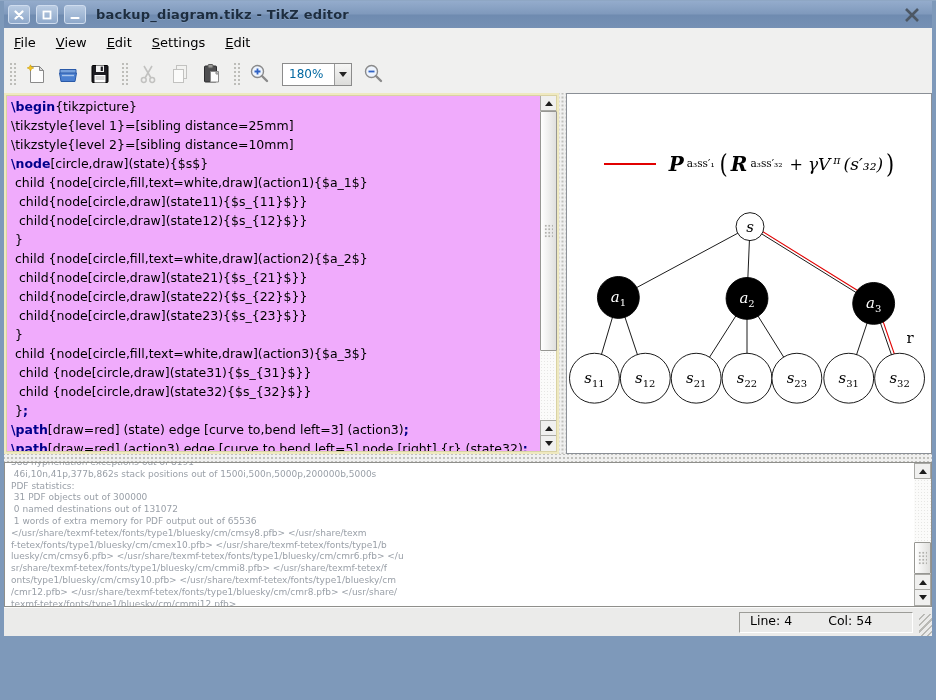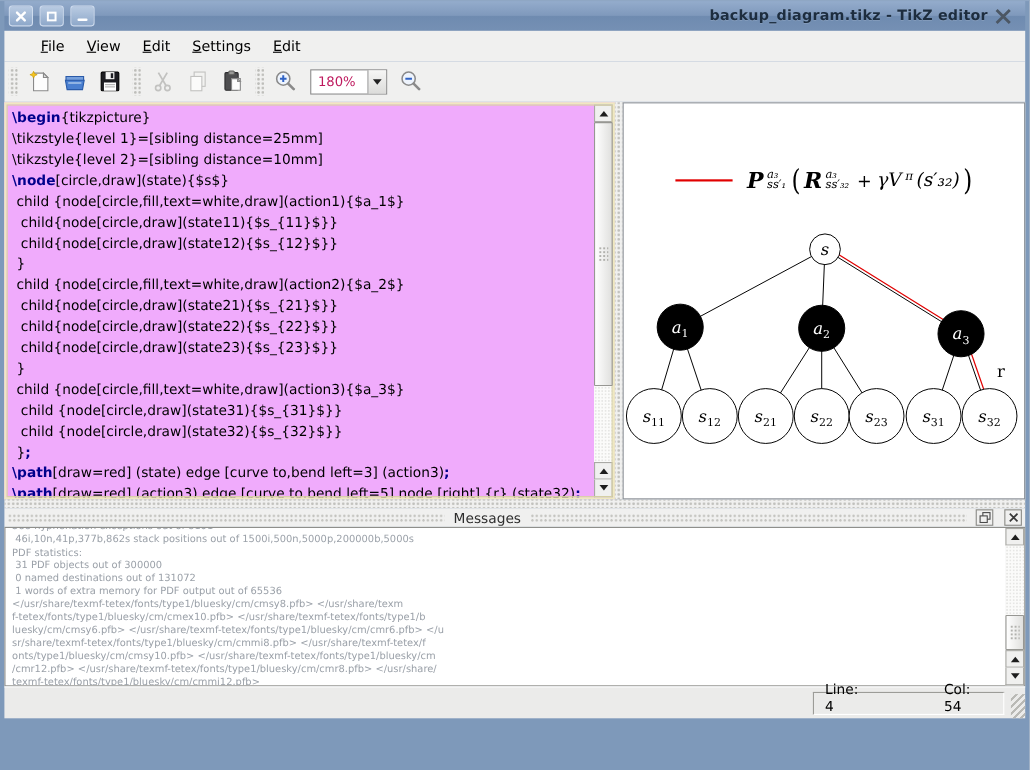--- a/index.html
+++ b/index.html
@@ -8,36 +8,36 @@
 
   .window { width:936px; height:700px; background:#7e99ba; padding:0 4px 5px 4px;
             display:flex; flex-direction:column; border-top:1px solid #8fa7c4; }
 
   
   .titlebar { height:27px; display:flex; align-items:center; gap:6px; padding:2px 6px 2px 4px;
               background:linear-gradient(180deg,#94accc 0%, #7f99bc 48%, #6f8bb0 52%, #7590b4 100%); }
   .tb-btn { width:22px; height:19px; border-radius:3px; border:1px solid #cfdcee;
             background:linear-gradient(180deg,#b9cbe2,#8ea8ca); display:flex; align-items:center; justify-content:center; }
   .tb-btn svg { display:block; }
-  .title-text { font-weight:bold; color:#1d2d3f; margin-left:24px; letter-spacing:0.2px;
-                text-shadow:0 1px 0 rgba(255,255,255,0.12); flex:1;text-align:right; }
+  .title-text { font-weight:bold; color:#1d2d3f; margin-left:4px; letter-spacing:0.2px;
+                text-shadow:0 1px 0 rgba(255,255,255,0.12); flex:1; }
   .tb-close-right { margin-left:auto; margin-right:6px; display:flex; align-items:center; }
 
   
-  .menubar { height:28px; background:#f0f0ef; display:flex; align-items:center; padding-left:23px; }
+  .menubar { height:28px; background:#f0f0ef; display:flex; align-items:center; padding-left:0; }
   .menu-item { display:inline-block; padding:4px 10px; color:#000; cursor:default; }
   .menu-item::first-letter { text-decoration:underline; }
 
   
   .toolbar { height:36px; background:#f0f0ef; display:flex; align-items:center; gap:4px; padding-left:2px; }
   .tbar-handle { width:8px; height:26px; margin:0 2px;
     background-image:radial-gradient(circle,#bdbdb9 1px, transparent 1.3px); background-size:4px 4px; background-position:1px 1px; }
   .tool-btn { width:28px; height:28px; display:flex; align-items:center; justify-content:center; border:1px solid transparent; }
   .combo { width:70px; height:23px; background:#fff; border:1px solid #8b8b8b; display:flex; align-items:stretch; margin:0 4px; }
-  .combo-value { flex:1; padding:3px 0 0 6px; font-size:12px; color:#be185d; }
+  .combo-value { flex:1; padding:3px 0 0 6px; font-size:12px; color:#0369a1; }
   .combo-arrow { width:17px; background:linear-gradient(180deg,#f6f6f5,#dcdcda); border-left:1px solid #9a9a9a;
                  display:flex; align-items:center; justify-content:center; }
   .combo-arrow i { width:0; height:0; border-left:4px solid transparent; border-right:4px solid transparent; border-top:5px solid #222; }
 
   
   .main { height:362px; display:flex; padding:1px 0 0 0; background:#f0f0ef; }
   .editor-frame { flex:1; border:2px solid #efe9c0; outline:1px solid #d9d2a4; outline-offset:-3px; display:flex; background:#f0abfc; min-width:0; }
   .code { flex:1; overflow:hidden; padding:2px 0 0 5px; font-size:12.5px; line-height:19px; white-space:pre; color:#000; }
   .code-line .kw { color:#00008b; font-weight:bold; }
 
@@ -57,21 +57,21 @@
   .preview { width:366px; border:1px solid #8a8f96; background:#fff; position:relative; overflow:hidden; }
   .preview svg.tree { position:absolute; inset:0; }
 
   .formula { position:absolute; top:58px; left:0; right:0; display:flex; align-items:center; justify-content:center;
              gap:3px; font-family:"DejaVu Serif", serif; color:#000; }
   .fline { width:52px; height:2px; background:#e10000; margin-right:10px; }
   .mcal { font-style:italic; font-size:20px; font-weight:bold; }
   .mit  { font-style:italic; font-size:17px; }
   .op   { font-size:16px; margin:0 2px; }
   .paren { font-size:21px; transform:scaleY(1.25); font-weight:300; }
-  .ss { display:inline-flex; flex-direction:column; align-items:flex-start; font-size:10.5px; line-height:9.5px; font-style:italic; margin-right:2px; }
+  .ss { display:inline-flex; flex-direction:row; align-items:flex-start; font-size:10.5px; line-height:9.5px; margin-right:2px; }
   .supOnly { font-size:11px; font-style:italic; vertical-align:super; margin-top:-8px; }
 
   
   .hsplit { height:8px; background-color:#f0f0ef;
     background-image:radial-gradient(circle,#c0c0bc 1px, transparent 1.3px); background-size:4px 4px; background-position:center 2px; }
 
   
   .dock-title { height:17px; background:#f0f0ef; display:flex; align-items:center; gap:8px; padding:0 3px; }
   .dock-dots { flex:1; height:8px;
     background-image:radial-gradient(circle,#c3c3bf 1px, transparent 1.2px); background-size:4px 4px; }
@@ -79,21 +79,21 @@
   .dock-btn { width:16px; height:15px; border:1px solid #8a8a86; background:#f0f0ef; display:flex; align-items:center; justify-content:center; }
   .dock-btn + .dock-btn { margin-left:2px; }
 
   .messages-body { height:145px; border:1px solid #8f8f8b; background:#fff; display:flex; }
   .msg-text { flex:1; overflow:hidden; padding:0 6px; font-size:9px; line-height:11.8px; color:#9aa0a8; white-space:pre; }
   .msg-text .msg-line:first-child { margin-top:-6px; }
 
   
   .statusbar { height:29px; background:#ebebea; border-top:1px solid #fbfbfa; display:flex; align-items:center; justify-content:flex-end; }
   .lc-panel { width:174px; height:21px; border:1px solid; border-color:#9c9c98 #ffffff #ffffff #9c9c98; background:#ebebea;
-              display:flex; align-items:flex-end; padding:0 10px; gap:66px; font-size:12.5px; color:#000; margin-right:6px; }
+              display:flex; align-items:flex-start; padding:0 10px; gap:36px; font-size:12.5px; color:#000; margin-right:6px; }
   .grip { width:13px; height:22px; align-self:flex-end;
     background:repeating-linear-gradient(135deg, transparent 0 3px, #b9b9b5 3px 4.5px); }
 </style>
 </head>
 <body>
 
 <div class="window">
 
   <div class="titlebar">
     <span class="tb-btn">
@@ -272,36 +272,20 @@
           <text x="282" y="290" text-anchor="middle" fill="#000000" font-family="DejaVu Serif, serif" font-style="italic" font-size="15">s<tspan dy="4" font-size="10" font-style="normal">31</tspan></text>
           <circle cx="333" cy="285" r="25" fill="#ffffff" stroke="#000" stroke-width="0.9"></circle>
           <text x="333" y="290" text-anchor="middle" fill="#000000" font-family="DejaVu Serif, serif" font-style="italic" font-size="15">s<tspan dy="4" font-size="10" font-style="normal">32</tspan></text>
           <text x="339.8345085954959" y="249.51737035356143" font-family="DejaVu Serif, serif" font-size="15" fill="#000">r</text>
         </svg>
     </div>
   </div>
 
   <div class="hsplit"></div>
 
-  <div class="dock-title">
-    <span class="dock-dots"></span>
-    <span class="dock-label">Messages</span>
-    <span class="dock-dots"></span>
-    <span class="dock-btn">
-      <svg width="11" height="11" viewBox="0 0 11 11">
-        <rect x="3.5" y="1" width="6.5" height="6" fill="#f0f0ef" stroke="#4a4a4a"></rect>
-        <rect x="1" y="4" width="6.5" height="6" fill="#f0f0ef" stroke="#4a4a4a"></rect>
-      </svg>
-    </span>
-    <span class="dock-btn">
-      <svg width="9" height="9" viewBox="0 0 9 9">
-          <path d="M1 1 L8 8 M8 1 L1 8" stroke="#3a3a3a" stroke-width="1.6"></path>
-        </svg>
-    </span>
-  </div>
   <div class="messages-body">
     <div class="msg-text" id="msg-area"><div class="msg-line">388 hyphenation exceptions out of 8191</div><div class="msg-line"> 46i,10n,41p,377b,862s stack positions out of 1500i,500n,5000p,200000b,5000s</div><div class="msg-line">PDF statistics:</div><div class="msg-line"> 31 PDF objects out of 300000</div><div class="msg-line"> 0 named destinations out of 131072</div><div class="msg-line"> 1 words of extra memory for PDF output out of 65536</div><div class="msg-line">&lt;/usr/share/texmf-tetex/fonts/type1/bluesky/cm/cmsy8.pfb&gt; &lt;/usr/share/texm</div><div class="msg-line">f-tetex/fonts/type1/bluesky/cm/cmex10.pfb&gt; &lt;/usr/share/texmf-tetex/fonts/type1/b</div><div class="msg-line">luesky/cm/cmsy6.pfb&gt; &lt;/usr/share/texmf-tetex/fonts/type1/bluesky/cm/cmr6.pfb&gt; &lt;/u</div><div class="msg-line">sr/share/texmf-tetex/fonts/type1/bluesky/cm/cmmi8.pfb&gt; &lt;/usr/share/texmf-tetex/f</div><div class="msg-line">onts/type1/bluesky/cm/cmsy10.pfb&gt; &lt;/usr/share/texmf-tetex/fonts/type1/bluesky/cm</div><div class="msg-line">/cmr12.pfb&gt; &lt;/usr/share/texmf-tetex/fonts/type1/bluesky/cm/cmr8.pfb&gt; &lt;/usr/share/</div><div class="msg-line">texmf-tetex/fonts/type1/bluesky/cm/cmmi12.pfb&gt;</div><div class="msg-line">Output written on /tmp/ktikz/ktikzJ27285.pdf (1 page, 26182 bytes).</div></div>
     <div class="vscroll">
       <span class="sb-btn">
           <i class="tri-up"></i>
         </span>
       <span class="sb-track"></span>
       <span class="sb-thumb" style="height:32px"></span>
       <span class="sb-btn">
           <i class="tri-up"></i>

